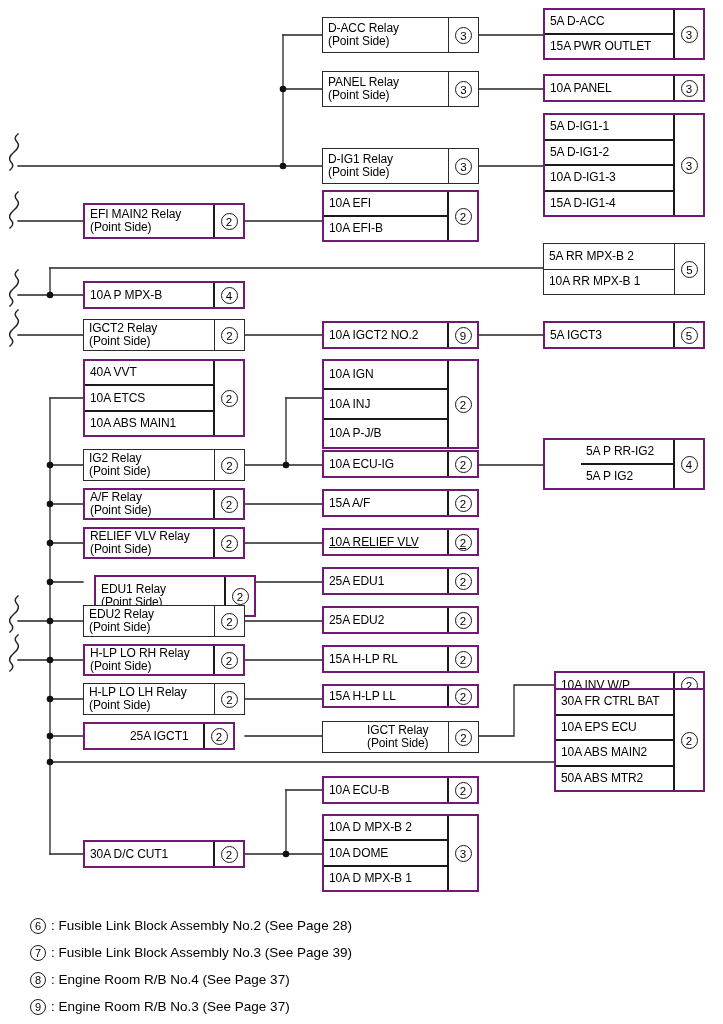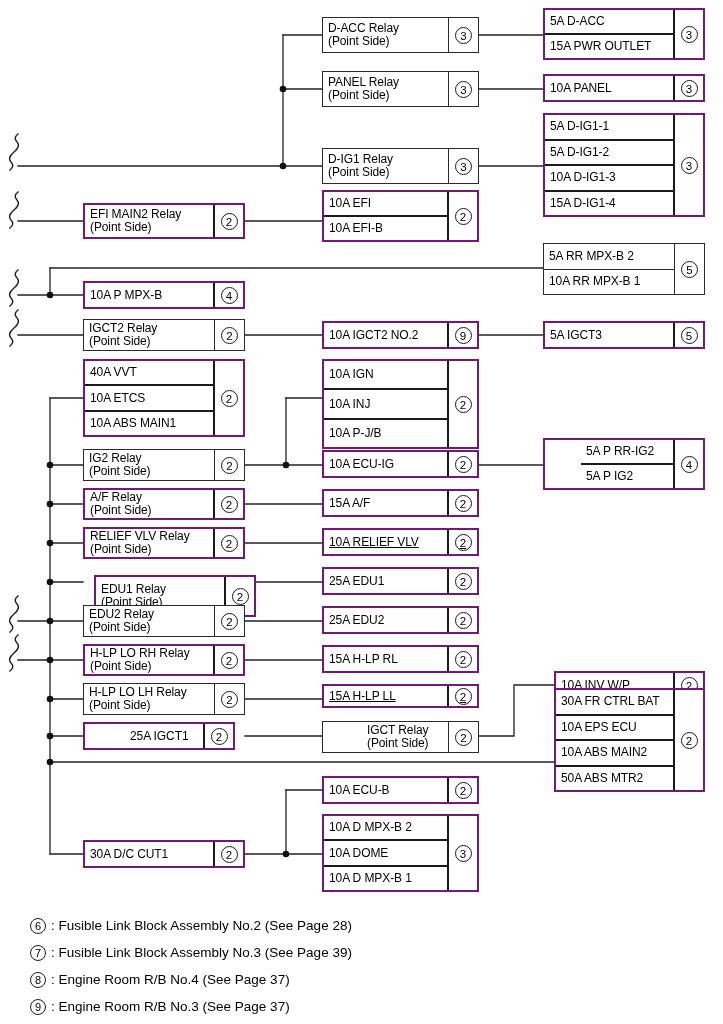--- a/index.html
+++ b/index.html
@@ -520,21 +520,21 @@
         <div class="rows">
           <div class="row two-line">
             <span>H-LP LO LH Relay</span>
             <span>(Point Side)</span>
           </div>
         </div>
         <div class="tag">
           <span class="circ">2</span>
         </div>
       </div>
-      <div class="block" style="left: 322px; top: 684px; width: 157px; height: 24px; text-decoration: underline;">
+      <div class="block" style="left: 322px; top: 684px; width: 157px; height: 24px;">
         <div class="rows">
           <div class="row">
             <span>15A H-LP LL</span>
           </div>
         </div>
         <div class="tag">
           <span class="circ">2</span>
         </div>
       </div>
       <div class="block" style="left: 554px; top: 671px; width: 151px; height: 28px;">

